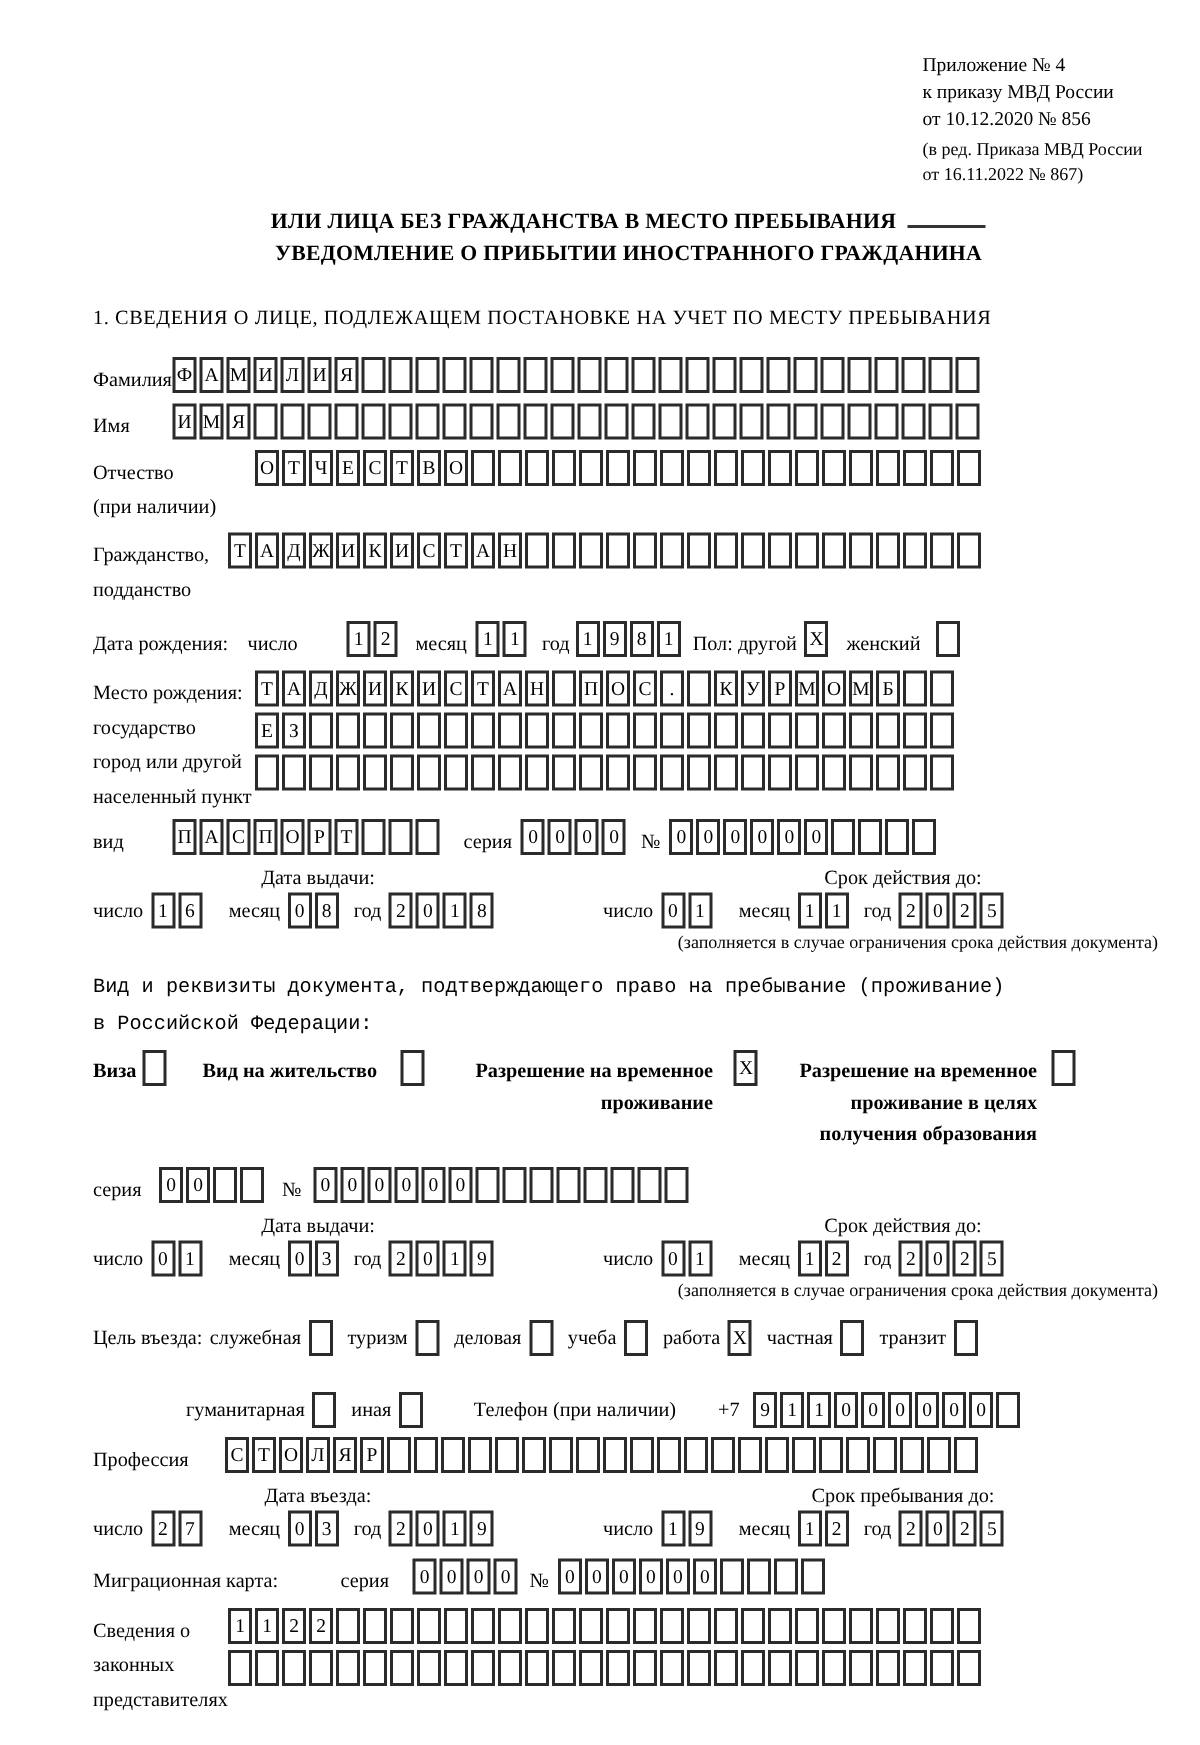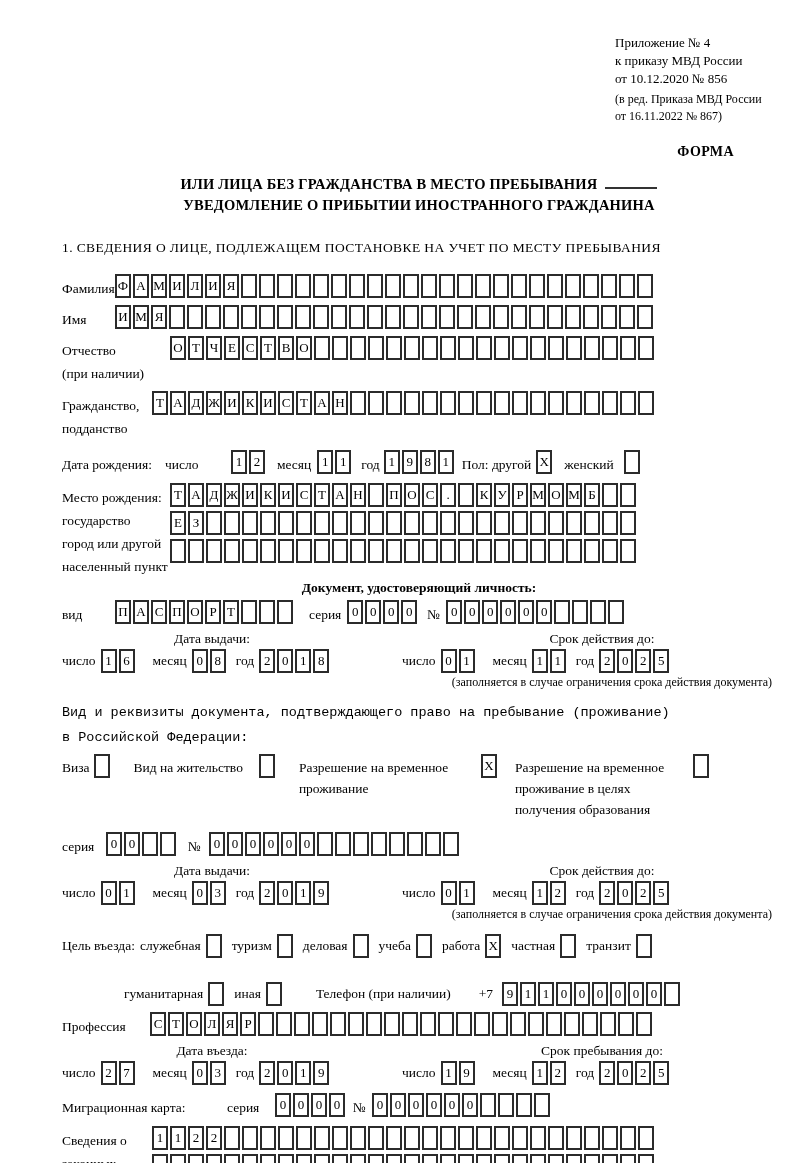--- a/index.html
+++ b/index.html
@@ -34,39 +34,38 @@
   }
   .cellcol .cells { margin-bottom: 4px; }
   .dgroup { display: flex; align-items: flex-start; }
   .dgroup .dl { padding-top: 4px; margin-right: 5px; }
   .dgroup .cells { margin-right: 8px; }
   .dateheads { display: flex; margin-top: 6px; }
   .dh { text-align: center; }
   .note { font-size: 12px; text-align: right; margin-top: 2px; padding-right: 4px; }
   .para { margin-top: 10px; line-height: 25px; font-family: Liberation Mono, monospace; }
   .ckgroup { display: flex; align-items: flex-start; }
-  .ckgroup .cktext { text-align: left; line-height: 21px; padding-top: 3px; }
+  .ckgroup .cktext { text-align: right; line-height: 21px; padding-top: 3px; font-weight: bold; }
   .purpose-row { display: flex; align-items: flex-start; margin-top: 12px; }
   .purpose-row .p-lbl { padding-top: 4px; }
   .purpose-row .cells { margin: 0 8px 0 5px; }
 </style>
 </head>
 <body>
 
 <div class="page">
 
   <div class="hdr-block">
     <div class="hdr-line">Приложение № 4</div>
     <div class="hdr-line">к приказу МВД России</div>
     <div class="hdr-line">от 10.12.2020 № 856</div>
     <div class="hdr-sub">(в ред. Приказа МВД России</div>
     <div class="hdr-sub" style="margin-top:0">от 16.11.2022 № 867)</div>
   </div>
 
-  <div class="forma">ФОРМА</div>
 
   <div class="title">
     <div><span>ИЛИ ЛИЦА БЕЗ ГРАЖДАНСТВА В МЕСТО ПРЕБЫВАНИЯ</span><span class="title-underline"></span></div>
     <div>УВЕДОМЛЕНИЕ О ПРИБЫТИИ ИНОСТРАННОГО ГРАЖДАНИНА</div>
   </div>
 
   <div class="section-heading">1. СВЕДЕНИЯ О ЛИЦЕ, ПОДЛЕЖАЩЕМ ПОСТАНОВКЕ НА УЧЕТ ПО МЕСТУ ПРЕБЫВАНИЯ</div>
 
   <div class="row" style="margin-top:18px">
     <div class="lbl" style="width:53px">Фамилия</div>
@@ -330,21 +329,20 @@
           <span class="cell"></span>
           <span class="cell"></span>
           <span class="cell"></span>
           <span class="cell"></span>
           <span class="cell"></span>
           <span class="cell"></span>
         </div>
     </div>
   </div>
 
-  <div style="text-align:center;font-weight:bold;margin-top:2px">Документ, удостоверяющий личность:</div>
 
   <div class="row" style="margin-top:4px">
     <div class="lbl" style="width:53px">вид</div>
     <div class="cells">
         <span class="cell">П</span>
         <span class="cell">А</span>
         <span class="cell">С</span>
         <span class="cell">П</span>
         <span class="cell">О</span>
         <span class="cell">Р</span>

